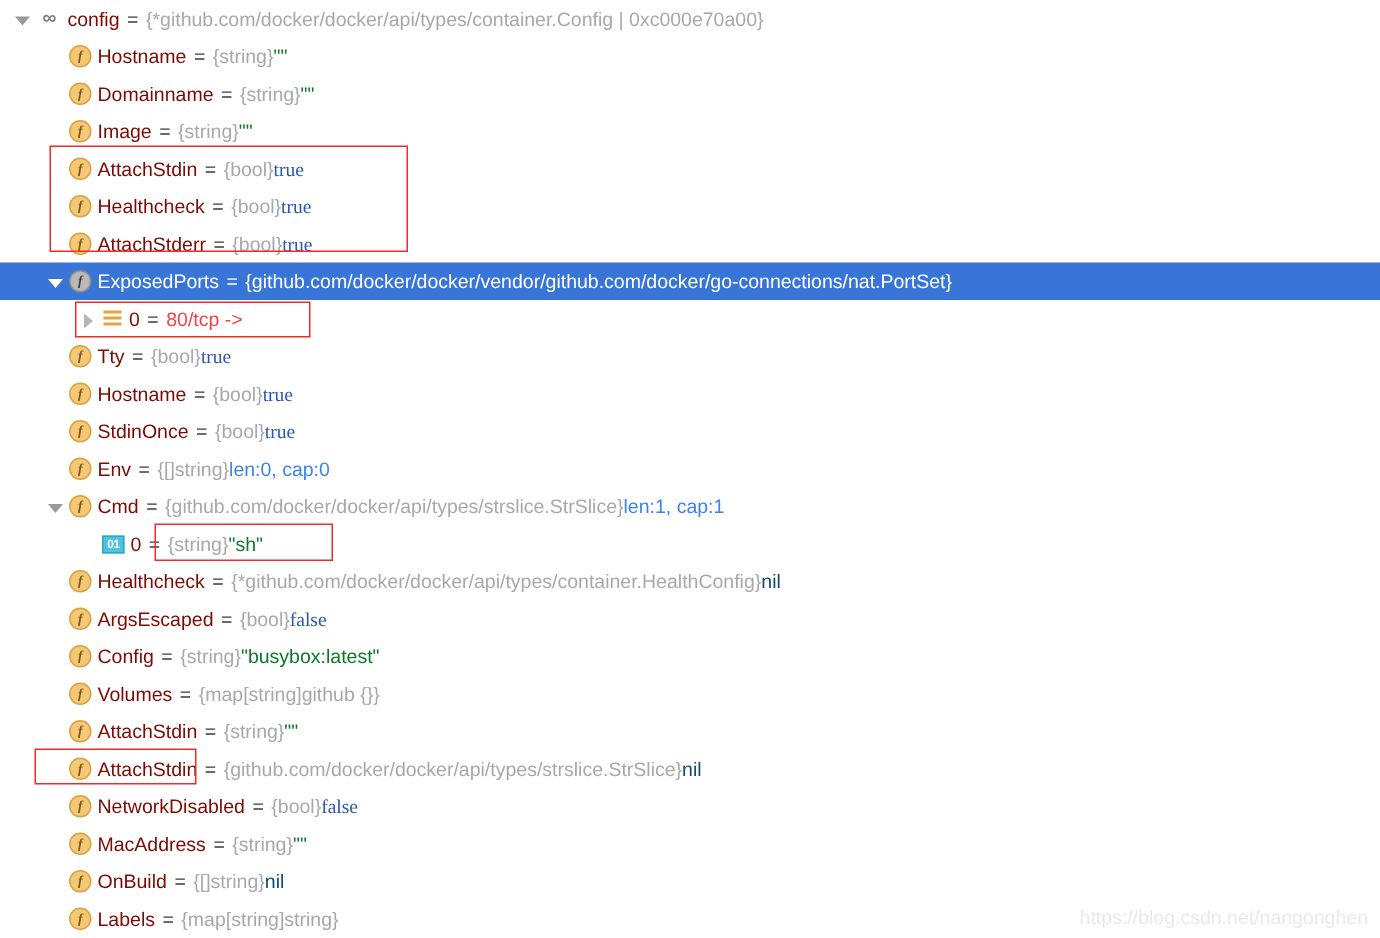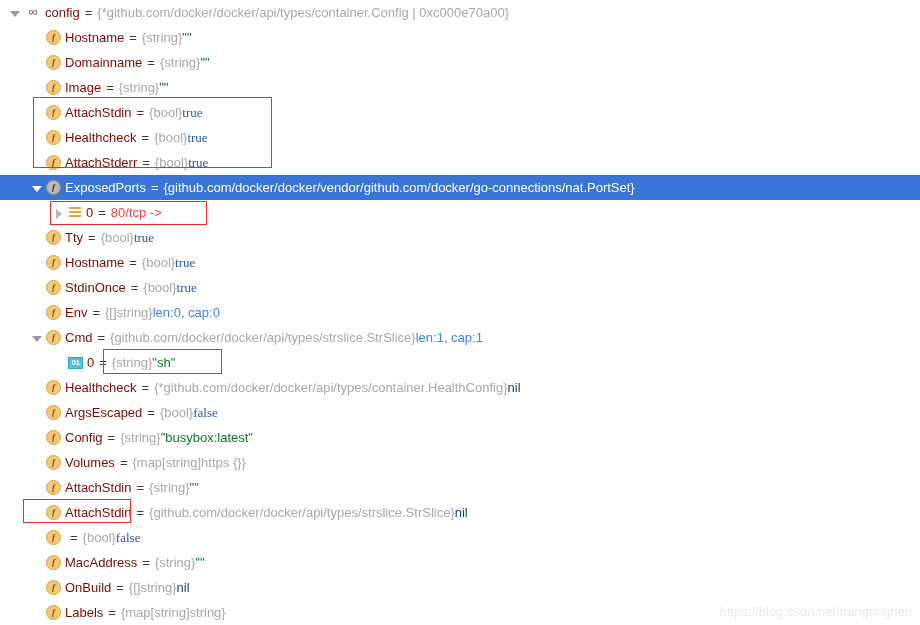--- a/index.html
+++ b/index.html
@@ -348,21 +348,21 @@
         <span class="type">{string}</span>
         <span> </span>
         <span class="vstr">"busybox:latest"</span>
       </div>
       <div class="row">
         <span class="indent" style="width: 30px;"></span>
         <span class="tri blank"></span>
         <span class="icon icon-field">f</span>
         <span class="name">Volumes</span>
         <span class="eq">=</span>
-        <span class="type">{map[string]https {}}</span>
+        <span class="type">{map[string]github {}}</span>
       </div>
       <div class="row">
         <span class="indent" style="width: 30px;"></span>
         <span class="tri blank"></span>
         <span class="icon icon-field">f</span>
         <span class="name">AttachStdin</span>
         <span class="eq">=</span>
         <span class="type">{string}</span>
         <span> </span>
         <span class="vstr">""</span>
@@ -374,20 +374,21 @@
         <span class="name">AttachStdin</span>
         <span class="eq">=</span>
         <span class="type">{github.com/docker/docker/api/types/strslice.StrSlice}</span>
         <span> </span>
         <span class="vnil">nil</span>
       </div>
       <div class="row">
         <span class="indent" style="width: 30px;"></span>
         <span class="tri blank"></span>
         <span class="icon icon-field">f</span>
+        <span class="name">NetworkDisabled</span>
         <span class="eq">=</span>
         <span class="type">{bool}</span>
         <span> </span>
         <span class="vbool">false</span>
       </div>
       <div class="row">
         <span class="indent" style="width: 30px;"></span>
         <span class="tri blank"></span>
         <span class="icon icon-field">f</span>
         <span class="name">MacAddress</span>

